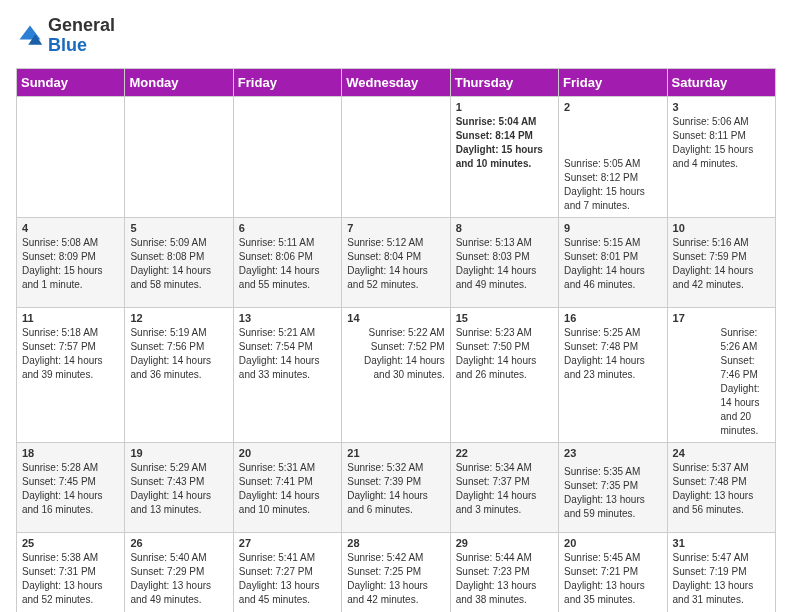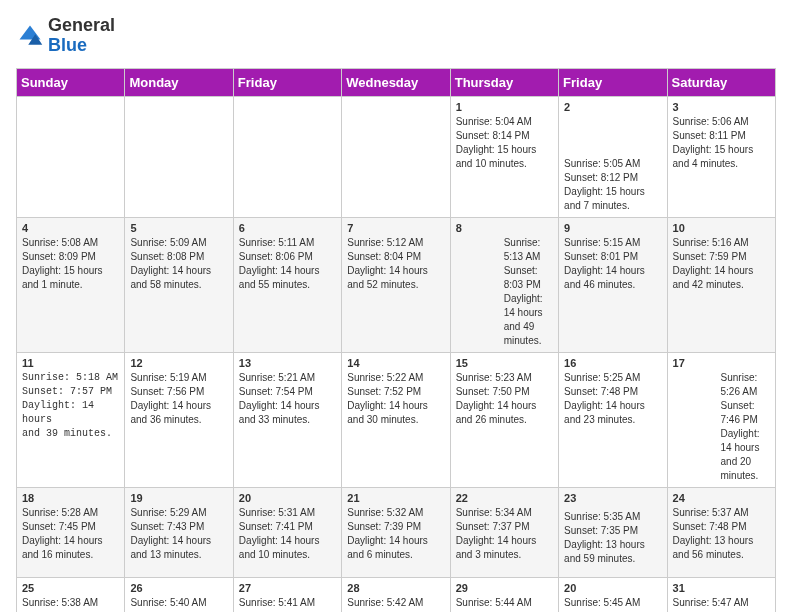--- a/index.html
+++ b/index.html
@@ -123,21 +123,21 @@
       </tr>
   </thead>
   <tbody id="calendar-body">
   <tr>
         <td></td>
         <td></td>
         <td></td>
         <td></td>
         <td>
           <span class="day-num">1</span>
-          <div class="day-info" style="white-space: pre-line;">Sunrise: 5:04 AM
+          <div class="day-info" style="white-space: pre-line; font-weight: bold;">Sunrise: 5:04 AM
 Sunset: 8:14 PM
 Daylight: 15 hours
 and 10 minutes.</div>
         </td>
         <td>
           <span class="day-num">2</span>
           <div class="day-info" style="white-space: pre-line; margin-top: 44px;">Sunrise: 5:05 AM
 Sunset: 8:12 PM
 Daylight: 15 hours
 and 7 minutes.</div>
@@ -174,21 +174,21 @@
         </td>
         <td>
           <span class="day-num">7</span>
           <div class="day-info" style="white-space: pre-line;">Sunrise: 5:12 AM
 Sunset: 8:04 PM
 Daylight: 14 hours
 and 52 minutes.</div>
         </td>
         <td>
           <span class="day-num">8</span>
-          <div class="day-info" style="white-space: pre-line; margin-left: 48px;">Sunrise: 5:13 AM
+          <div class="day-info" style="white-space: pre-line;">Sunrise: 5:13 AM
 Sunset: 8:03 PM
 Daylight: 14 hours
 and 49 minutes.</div>
         </td>
         <td>
           <span class="day-num">9</span>
           <div class="day-info" style="white-space: pre-line;">Sunrise: 5:15 AM
 Sunset: 8:01 PM
 Daylight: 14 hours
 and 46 minutes.</div>
@@ -197,42 +197,42 @@
           <span class="day-num">10</span>
           <div class="day-info" style="white-space: pre-line;">Sunrise: 5:16 AM
 Sunset: 7:59 PM
 Daylight: 14 hours
 and 42 minutes.</div>
         </td>
       </tr>
       <tr>
         <td>
           <span class="day-num">11</span>
-          <div class="day-info" style="white-space: pre-line; font-family: Liberation Mono, monospace;">Sunrise: 5:18 AM
+          <div class="day-info" style="white-space: pre-line;">Sunrise: 5:18 AM
 Sunset: 7:57 PM
 Daylight: 14 hours
 and 39 minutes.</div>
         </td>
         <td>
           <span class="day-num">12</span>
           <div class="day-info" style="white-space: pre-line;">Sunrise: 5:19 AM
 Sunset: 7:56 PM
 Daylight: 14 hours
 and 36 minutes.</div>
         </td>
         <td>
           <span class="day-num">13</span>
           <div class="day-info" style="white-space: pre-line;">Sunrise: 5:21 AM
 Sunset: 7:54 PM
 Daylight: 14 hours
 and 33 minutes.</div>
         </td>
         <td>
           <span class="day-num">14</span>
-          <div class="day-info" style="white-space: pre-line;">Sunrise: 5:22 AM
+          <div class="day-info" style="white-space: pre-line; text-align: right;">Sunrise: 5:22 AM
 Sunset: 7:52 PM
 Daylight: 14 hours
 and 30 minutes.</div>
         </td>
         <td>
           <span class="day-num">15</span>
           <div class="day-info" style="white-space: pre-line;">Sunrise: 5:23 AM
 Sunset: 7:50 PM
 Daylight: 14 hours
 and 26 minutes.</div>

